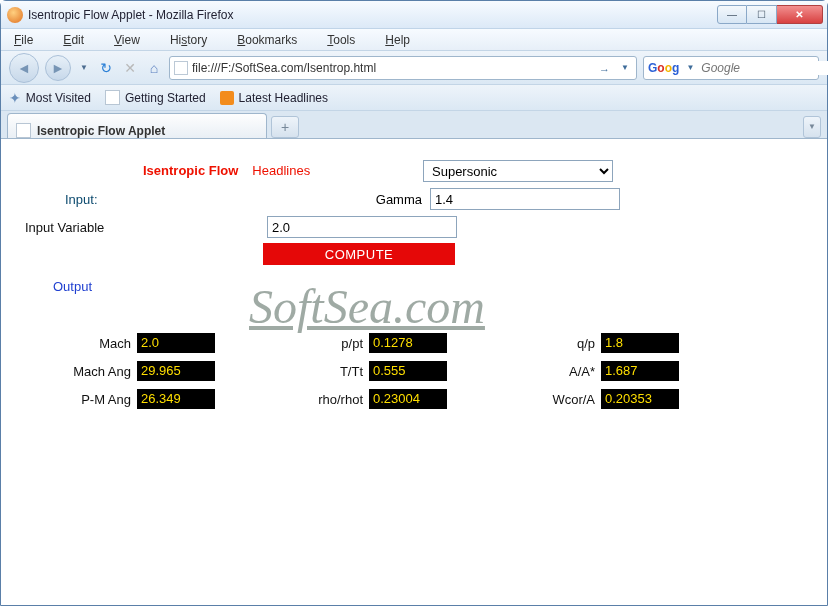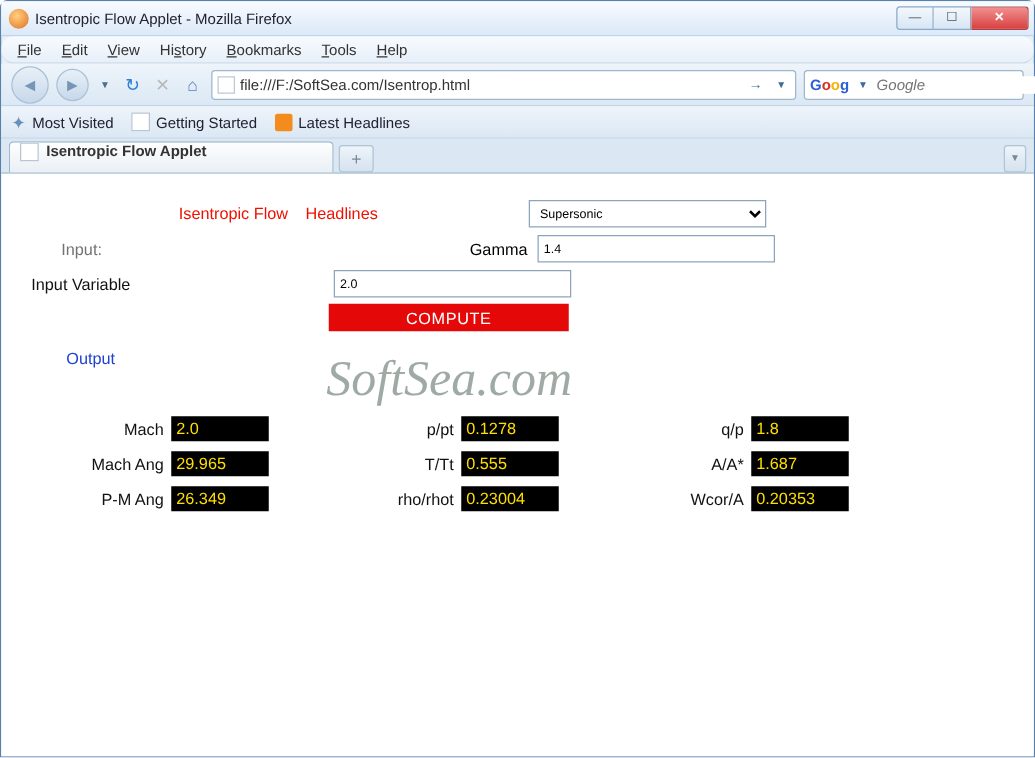--- a/index.html
+++ b/index.html
@@ -49,21 +49,21 @@
   width: 46px; border-left: none;
   border-radius: 0 3px 3px 0;
   background: linear-gradient(#f29090,#d84040);
   border-color: #b04040;
   color: #fff; font-weight: bold;
 }
 .menubar {
   height: 22px;
   background: linear-gradient(#f7fbff, #e7eff8);
   border-bottom: 1px solid #c3d5e6;
-  display: flex; align-items: center; padding: 0 6px; gap: 2px; border-radius: 10px;
+  display: flex; align-items: center; padding: 0 6px; gap: 16px;
 }
 .menu-item { padding: 2px 7px; color: #333; }
 .menu-item u { text-decoration: underline; }
 .navbar {
   height: 34px;
   background: linear-gradient(#eef4fa,#dbe8f4);
   border-bottom: 1px solid #c3d5e6;
   display: flex; align-items: center; padding: 0 8px; gap: 6px;
 }
 .nav-round {
@@ -103,62 +103,63 @@
 .ico-star { color:#6a8fbb; font-size:14px; }
 .ico-rss { width:14px; height:14px; background:#f38c1c; border-radius:2px; position:relative; }
 .tabbar {
   height:28px; background:#dbe7f2; border-bottom:1px solid #9fb6cc;
   display:flex; align-items:flex-end; padding:0 6px;
 }
 .tab {
   height:25px; background:linear-gradient(#fefefe,#e9eff5);
   border:1px solid #9fb6cc; border-bottom:none;
   border-radius:4px 4px 0 0; padding:0 14px 0 8px;
-  display:flex; align-items:flex-start; gap:6px; font-weight:bold; color:#333;
+  display:flex; align-items:flex-end; gap:6px; font-weight:bold; color:#333;
   min-width:260px;
 }
 .newtab { width:28px; height:22px; margin-left:4px; background:linear-gradient(#eef4fa,#d6e2ee); border:1px solid #b0c4d8; border-radius:3px; text-align:center; line-height:20px; color:#789; font-size:14px; }
 .tab-right { margin-left:auto; width:18px; height:22px; background:linear-gradient(#eef4fa,#d6e2ee); border:1px solid #b0c4d8; border-radius:3px; text-align:center; line-height:20px; color:#789; font-size:8px; }
 .content {
   flex:1; background:#fff; position:relative; overflow:hidden;
   padding:18px 24px;
 }
 .form-area { font-family: Arial, sans-serif; font-size:13px; }
 .row { display:flex; align-items:center; height:28px; }
 .title-line { color:#e10; font-weight:400; margin-left:118px; margin-bottom:2px; }
-.title-line .b1 { font-weight:normal; }
+.title-line .b1 { font-weight:bold; }
 .title-line .gap { display:inline-block; width:14px; }
-.lbl-input { color:#737373; position:absolute; left:24px; }
+.lbl-input { color:#0c4a6e; position:absolute; left:40px; }
 .lbl-output { color:#2040d0; position:absolute; left:28px; }
 .gamma-label, .ivar-label { width:238px; padding-right:8px; color:#111; }
 .sel, .txt {
   height:22px; border:1px solid #8da5bc; background:#fff;
-  font-size:10px; padding:0 4px;
+  font-size:13px; padding:0 4px;
 }
 .sel { width:190px; }
 .txt { width:190px; }
 .compute-btn {
   width:192px; height:22px; background:#e50808; color:#fff;
   border:none; font-size:13px; letter-spacing:0.5px;
   margin-left:238px; margin-top:2px;
 }
 .outputs { margin-top:36px; display:flex; gap:76px; margin-left:34px; }
 .out-col { display:flex; flex-direction:column; gap:8px; }
 .out-row { display:flex; align-items:center; }
 .out-lbl { width:78px; text-align:right; padding-right:6px; color:#111; white-space:nowrap; }
 .out-val {
   width:78px; height:20px; background:#000; color:#ffdf00;
   padding:0 4px; line-height:20px; font-size:13px;
 }
 .watermark {
-  position:absolute; left:260px; top:140px;
+  position:absolute; left:248px; top:140px;
   font-family: "Times New Roman", serif; font-style:italic;
-  font-size:40px; color:rgba(80,100,90,0.55);
+  font-size:48px; color:rgba(80,100,90,0.55);
   text-shadow: 1px 1px 0 rgba(255,255,255,0.6);
   pointer-events:none;
+  text-decoration:underline;
 }
 .statusbar {
   height:22px; background:linear-gradient(#f4f8fc,#e2ecf5);
   border-top:1px solid #c3d5e6;
   display:flex; align-items:center; padding:0 8px; color:#333;
 }
 </style>
 </head>
 <body>
 

